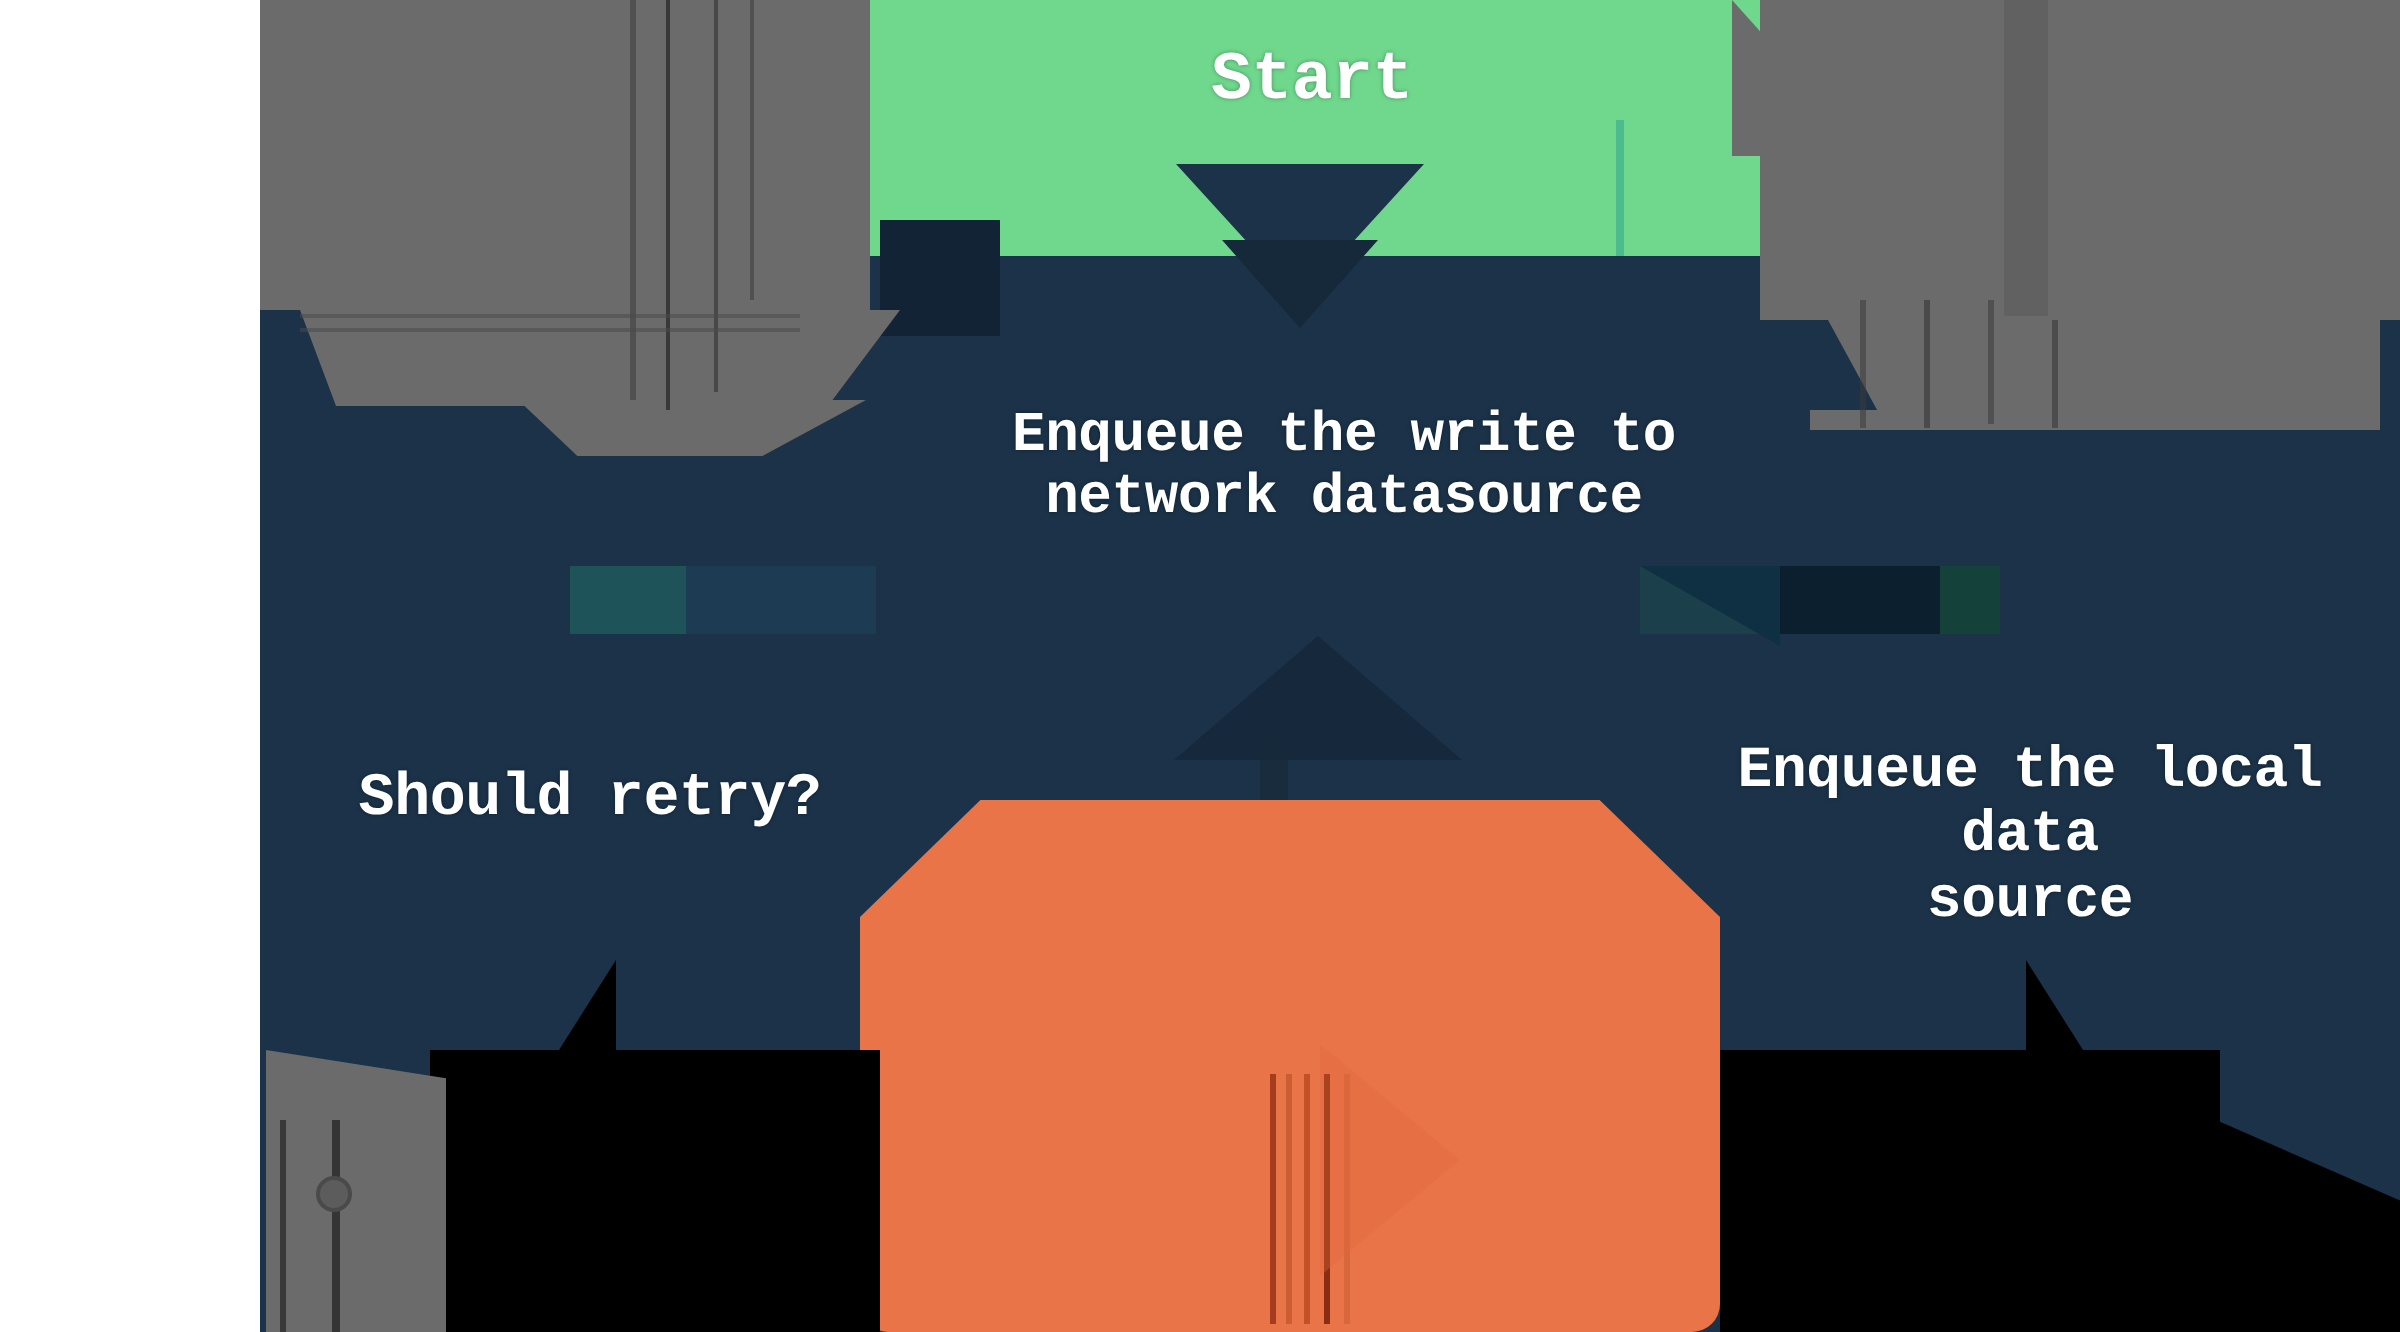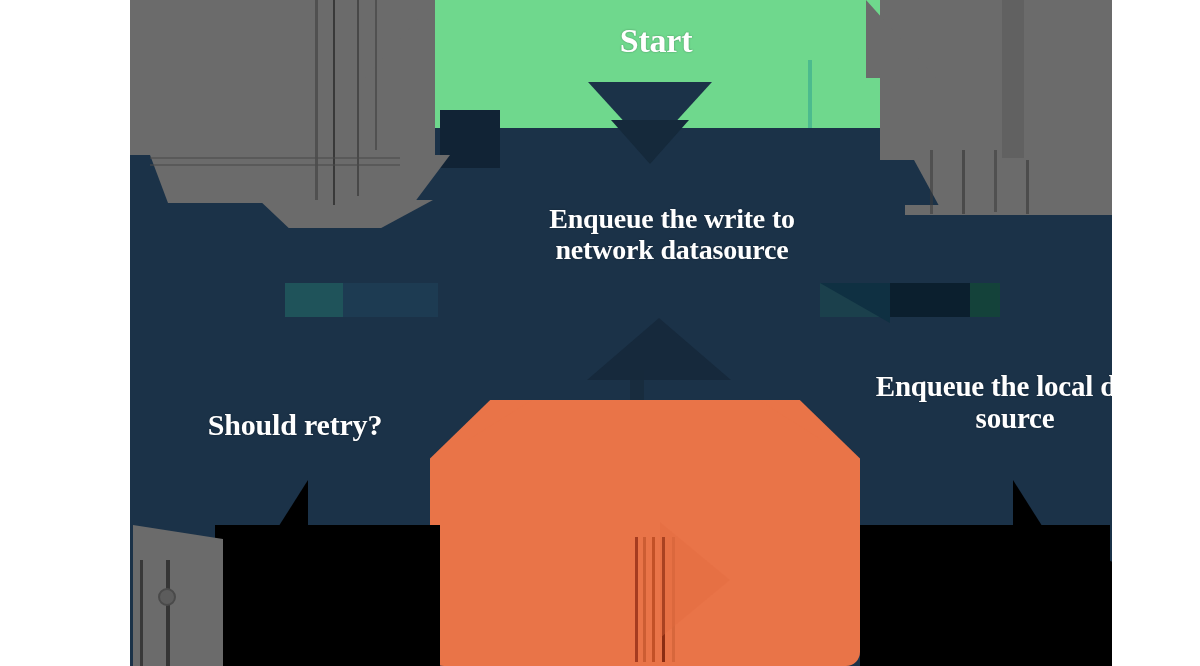--- a/index.html
+++ b/index.html
@@ -1,21 +1,21 @@
 <!DOCTYPE html>
 <html><head>
 <meta charset="utf-8">
 <style>
   html,body{margin:0;padding:0;background:#ffffff;}
   #stage{
     position:relative;
-    width:1112px;height:666px;
+    width:1200px;height:666px;
     overflow:hidden;
     background:#ffffff;
-    font-family:Liberation Serif, serif;
+    font-family:Liberation Mono, monospace;
   }
   .layer{position:absolute;}
   .lbl{
     position:absolute;
     color:#ffffff;
     font-weight:bold;
     text-align:center;
     line-height:1.12;
     letter-spacing:-0.2px;
     white-space:pre-line;
@@ -127,21 +127,21 @@
   <div class="layer" style="left:343px;top:283px;width:95px;height:34px;background:#1d3b52;"></div>
   <div class="layer" style="left:820px;top:283px;width:70px;height:34px;background:#1d4a50;opacity:.6;"></div>
   <div class="layer" style="left:890px;top:283px;width:80px;height:34px;background:#0b1f2e;"></div>
   <div class="layer" style="left:970px;top:283px;width:30px;height:34px;background:#14423a;"></div>
   <div class="layer" style="left:820px;top:283px;width:70px;height:40px;
               clip-path:polygon(0 0,100% 0,100% 100%);background:#0f3042;"></div>
 
   <div class="layer tri-up" style="left:587px;top:318px;"></div>
   <div class="layer" style="left:630px;top:370px;width:14px;height:36px;background:#17293a;opacity:.7;"></div>
 
-  <div class="lbl" style="left:150px;top:384px;width:290px;font-size:30px;margin-top:24px;">Should retry?</div>
+  <div class="lbl" style="left:150px;top:384px;width:290px;font-size:30px;">Should retry?</div>
 
   <div class="lbl" style="left:855px;top:370px;width:320px;font-size:29px;">Enqueue the local data
 source</div>
 
   <div class="layer gray" style="left:508px;top:407px;width:170px;height:60px;
               clip-path:polygon(10% 0,92% 0,100% 45%,86% 100%,14% 100%,0 45%);"></div>
   <div class="layer glitch-line" style="left:572px;top:410px;width:3px;height:58px;background:#2e2e2e;"></div>
   <div class="layer glitch-line" style="left:586px;top:410px;width:3px;height:58px;background:#1a1a1a;"></div>
   <div class="layer glitch-line" style="left:600px;top:412px;width:3px;height:56px;background:#333;"></div>
   <div class="layer" style="left:556px;top:430px;width:18px;height:22px;background:#101010;

